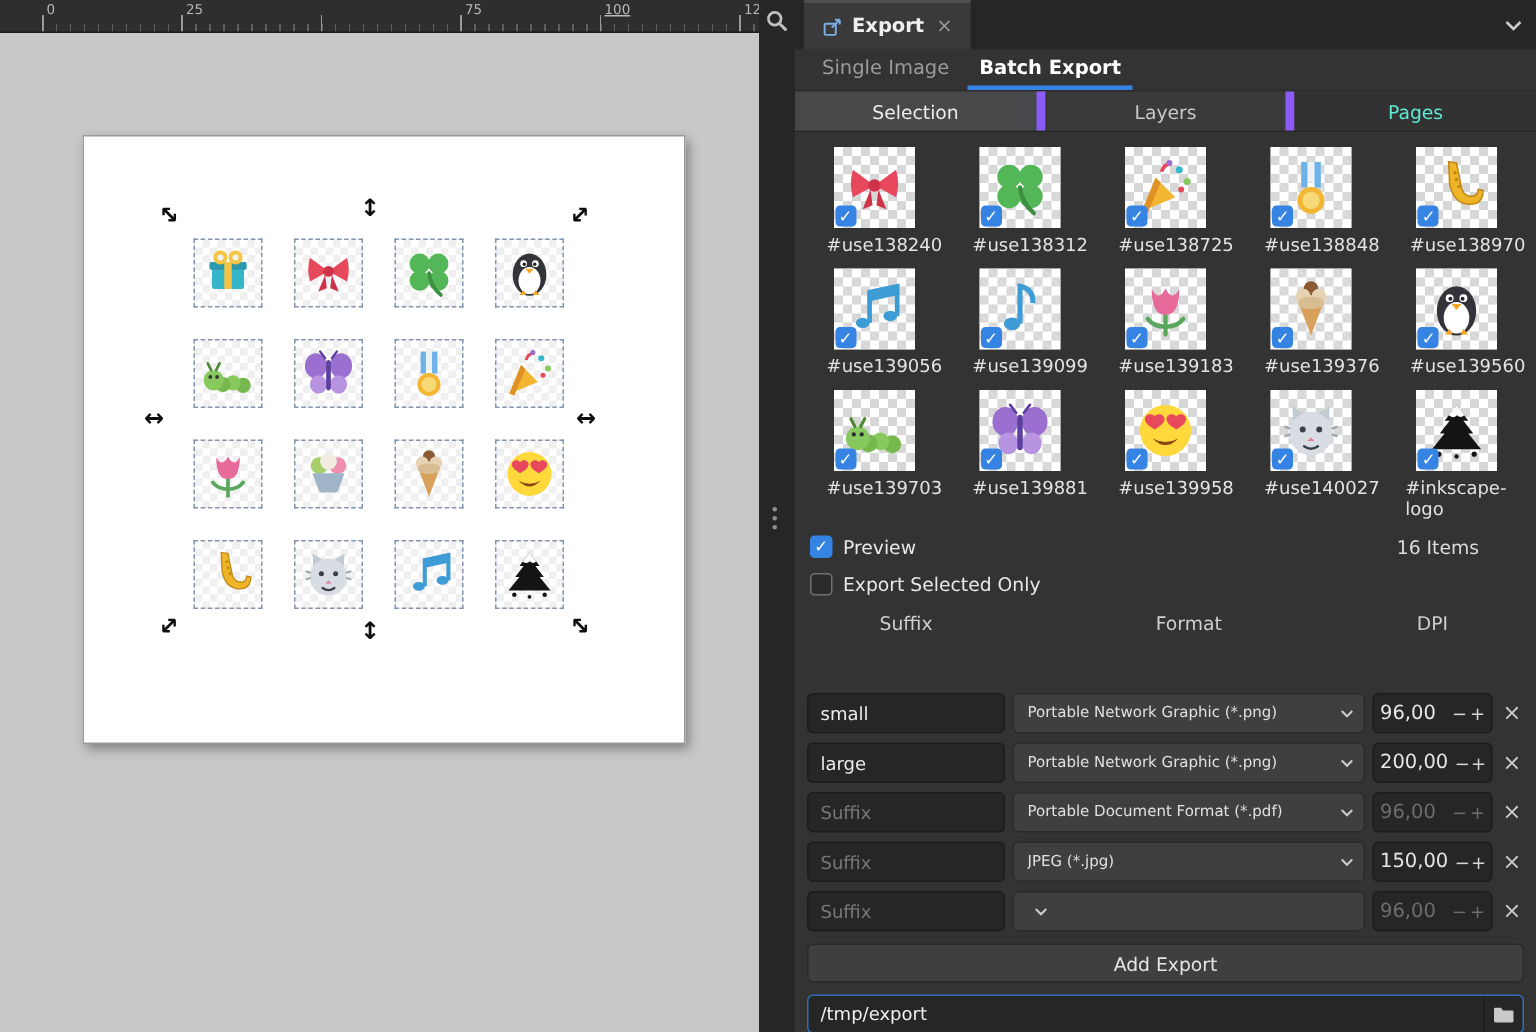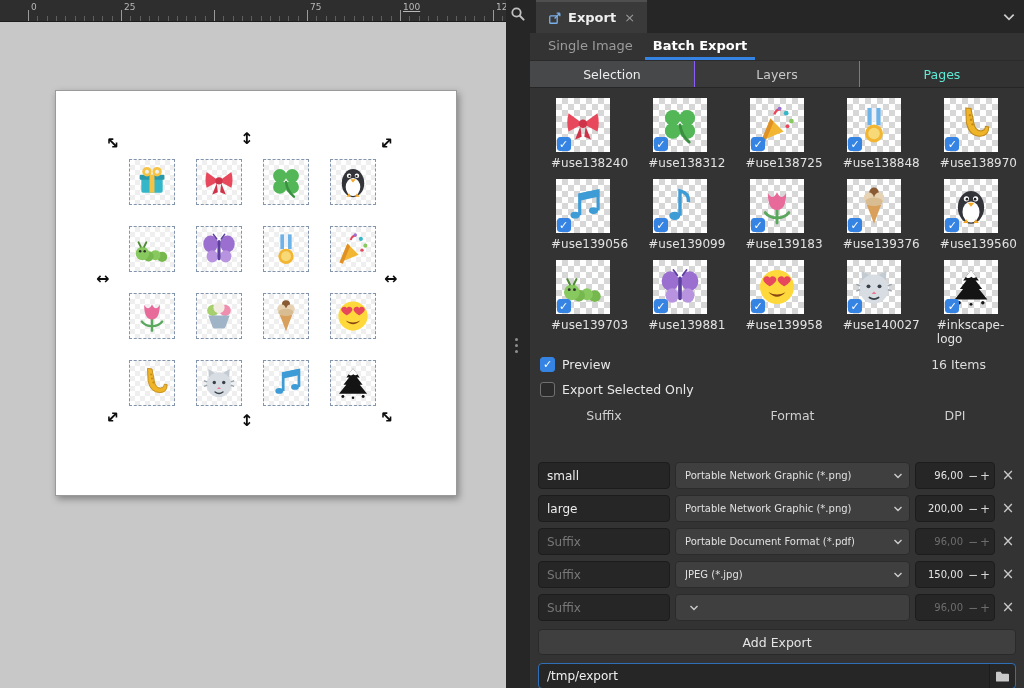--- a/index.html
+++ b/index.html
@@ -49,21 +49,21 @@
   .dock-chevron{margin-left:auto;align-self:center;margin-right:8px;width:14px;height:14px;cursor:pointer;}
 
   .tab-row{height:28px;display:flex;align-items:stretch;gap:4px;padding-left:10px;background:#333333;
     border-bottom:1px solid #2a2a2a;flex:none;}
   .tab{display:flex;align-items:center;padding:0 8px;color:#9b9b9b;font-size:13px;cursor:pointer;
     border-bottom:3px solid transparent;}
   .tab.active{color:#ffffff;font-weight:bold;border-bottom-color:#3584e4;}
 
   .subtab-row{height:27px;display:flex;flex:none;border-bottom:1px solid #262626;}
   .subtab{flex:1;display:flex;align-items:center;justify-content:center;font-size:12.5px;cursor:pointer;
-    border-right:1px solid #8b5cf6;}
+    border-right:6px solid #8b5cf6;}
   .subtab.s1{background:#474849;color:#ececec;}
   .subtab.s2{background:#3a3a3a;color:#c9c9c9;}
   .subtab.s3{background:#323232;color:#5eead4;border-right:none;}
 
   .thumb-grid{display:grid;grid-template-columns:repeat(5,1fr);row-gap:9px;padding:10px 4px 6px;flex:none;}
   .thumb-cell{display:flex;flex-direction:column;align-items:center;cursor:pointer;}
   .thumb{position:relative;width:54px;height:54px;display:flex;align-items:center;justify-content:center;
     background-color:#fff;
     background-image:linear-gradient(45deg,#d7d7d7 25%,transparent 25% 75%,#d7d7d7 75%),
                      linear-gradient(45deg,#d7d7d7 25%,transparent 25% 75%,#d7d7d7 75%);
@@ -89,21 +89,21 @@
   .suffix-input{height:27px;background:#262626;border:1px solid #1c1c1c;border-radius:4px;
     color:#ececec;font-size:12px;padding:0 8px;outline:none;width:100%;
     font-family:"DejaVu Sans","Liberation Sans",sans-serif;}
   .suffix-input::placeholder{color:#777777;}
   .format-select{height:27px;background:#403f3f;border:1px solid #2b2b2b;border-radius:4px;
     display:flex;align-items:center;padding:0 6px 0 9px;cursor:pointer;overflow:hidden;}
   .fmt-label{font-size:10px;color:#e0e0e0;white-space:nowrap;overflow:hidden;flex:1;}
   .chev{width:10px;height:10px;flex:none;margin-left:4px;}
   .dpi-spin{height:27px;background:#262626;border:1px solid #1c1c1c;border-radius:4px;
     display:flex;align-items:center;padding:0 3px 0 4px;}
-  .dpi-val{flex:1;text-align:right;font-size:10px;color:#e6e6e6;padding-right:4px;}
+  .dpi-val{flex:1;font-size:13px;color:#e6e6e6;padding-right:4px;}
   .spin-btn{width:12px;text-align:center;color:#d6d6d6;font-size:12px;cursor:pointer;line-height:1;}
   .dpi-spin.dim .dpi-val,.dpi-spin.dim .spin-btn{color:#6d6d6d;}
   .row-close{color:#c9c9c9;font-size:15px;text-align:center;cursor:pointer;line-height:1;}
 
   .btn{height:26px;margin:2px 8px 0;background:#3f3f3f;border:1px solid #2a2a2a;border-radius:4px;
     display:flex;align-items:center;justify-content:center;color:#e4e4e4;cursor:pointer;flex:none;}
   .btn.primary{margin-top:8px;margin-bottom:8px;height:27px;}
   .path-row{height:26px;margin:8px 8px 0;background:#262626;border:1px solid #2f6fb7;border-radius:4px;
     display:flex;align-items:center;flex:none;}
   .path-input{flex:1;background:transparent;border:none;outline:none;color:#f0f0f0;font-size:12px;

